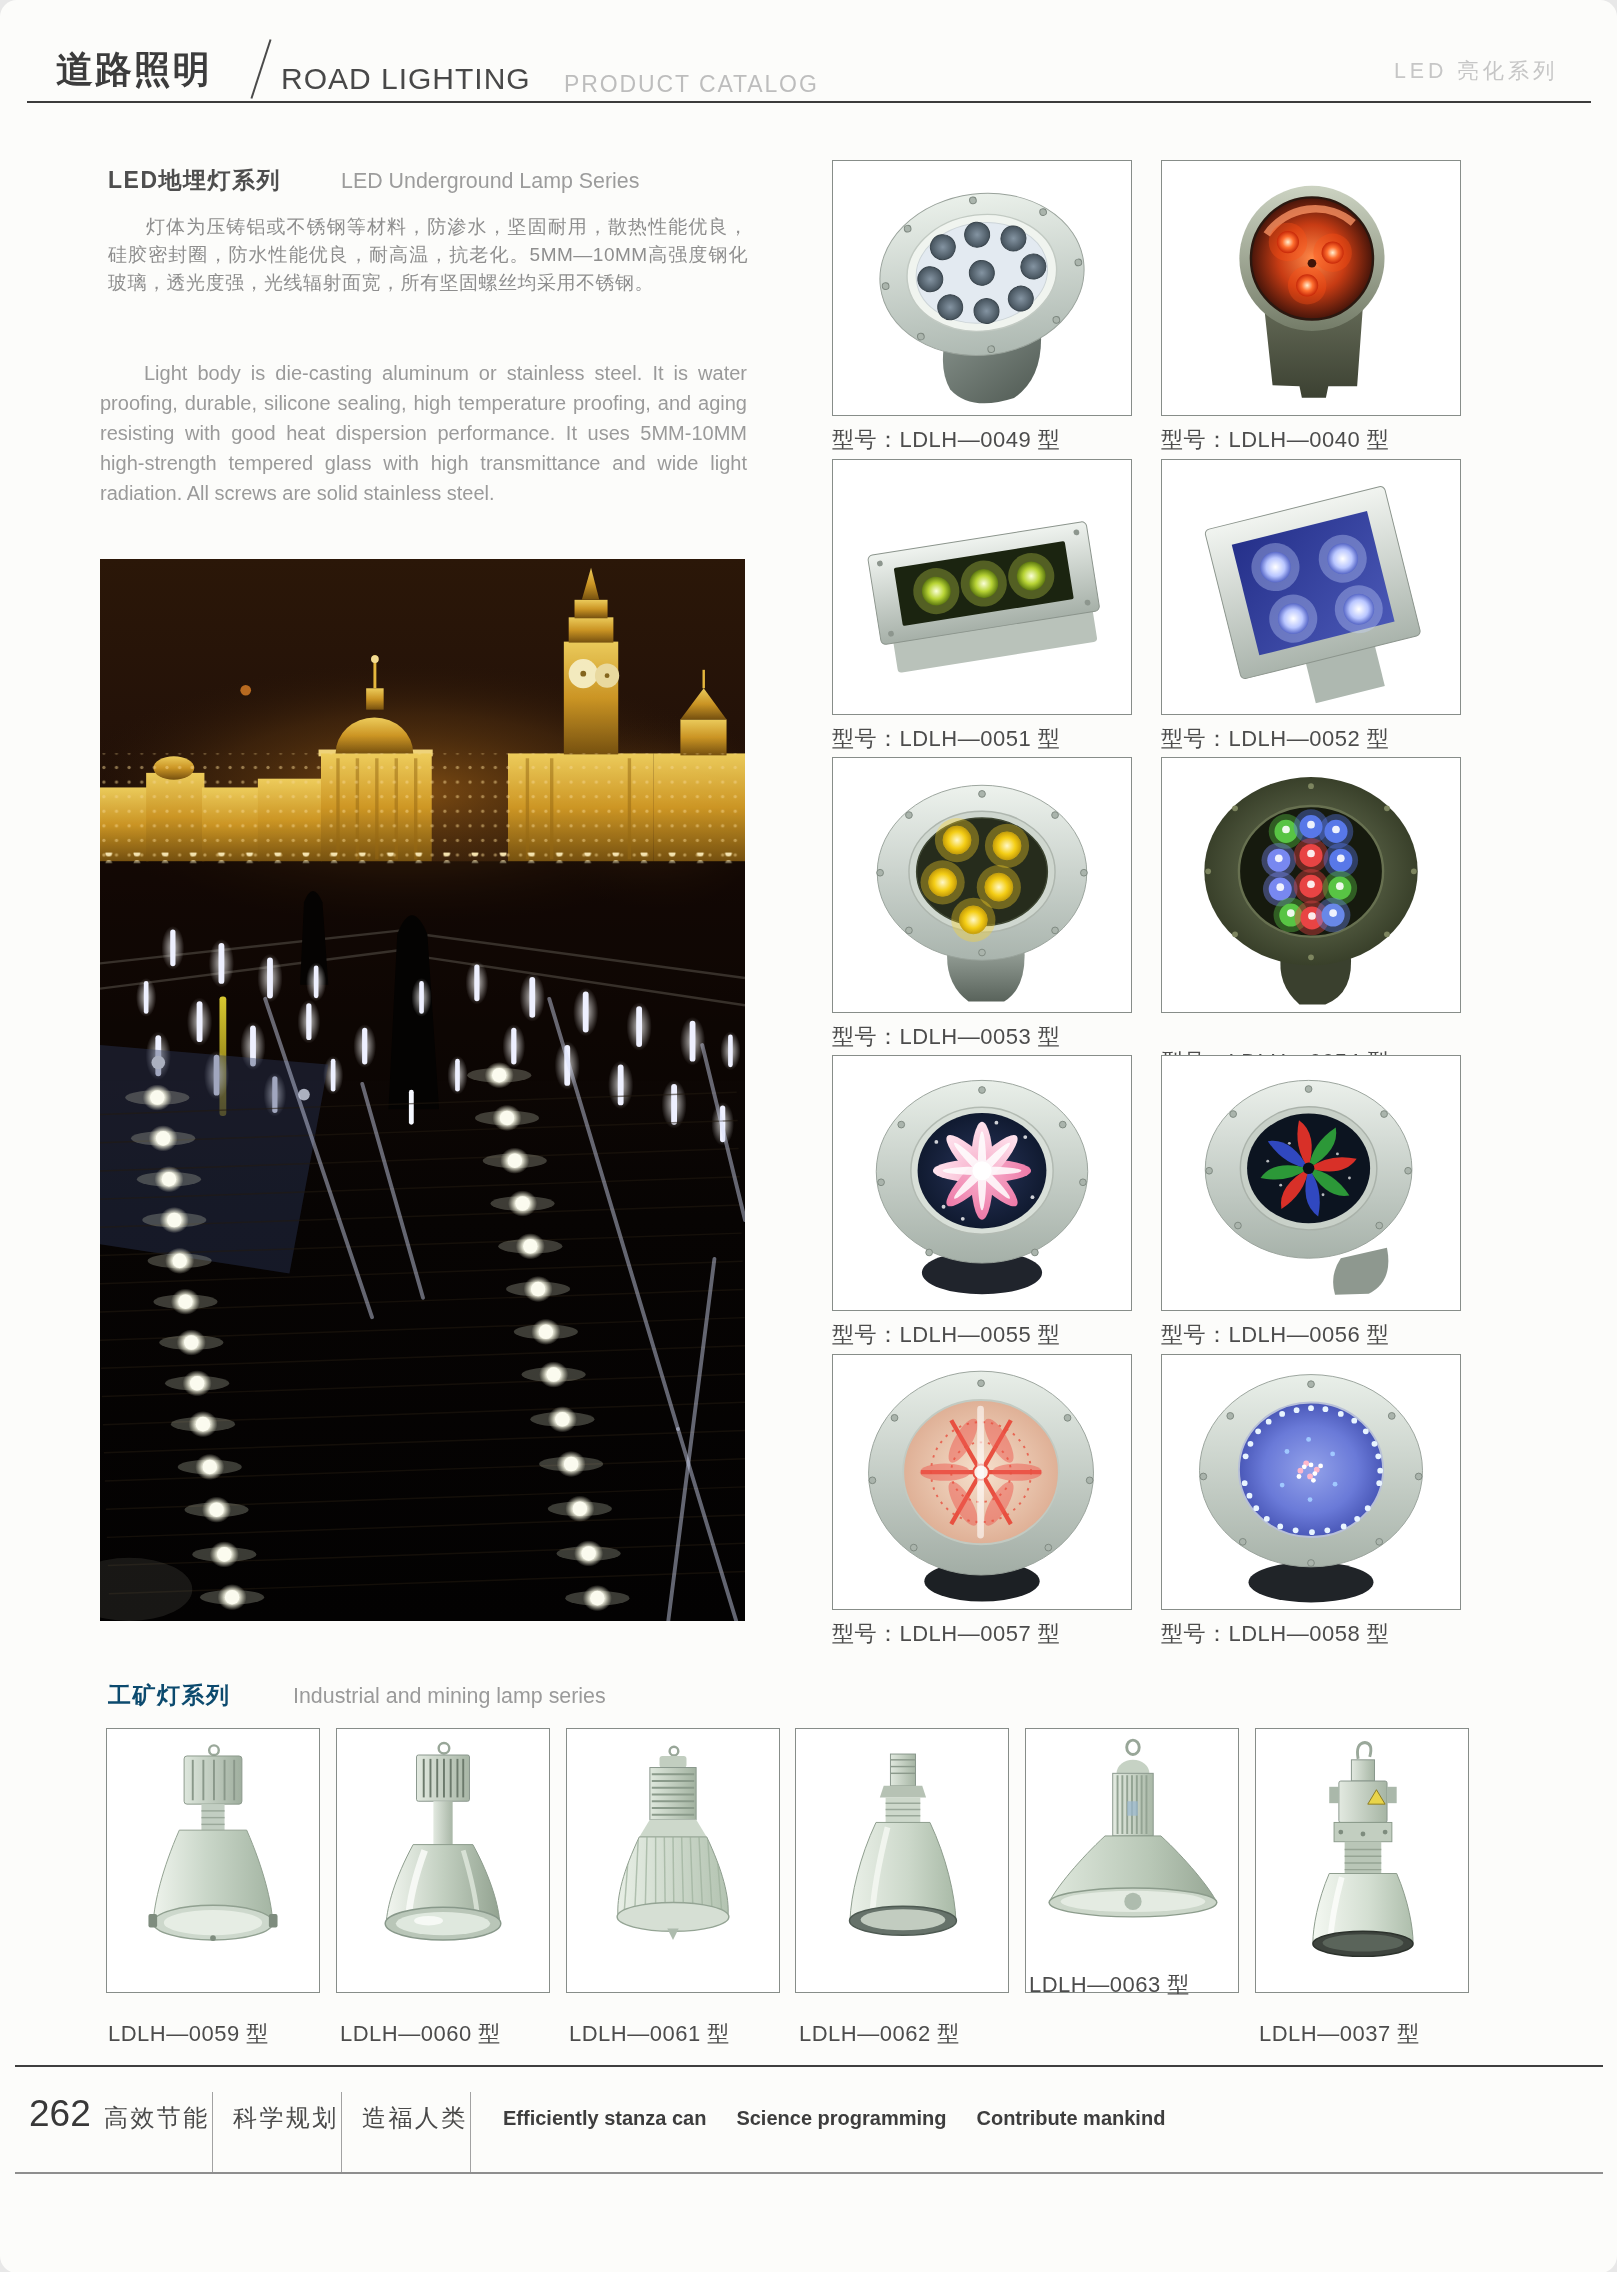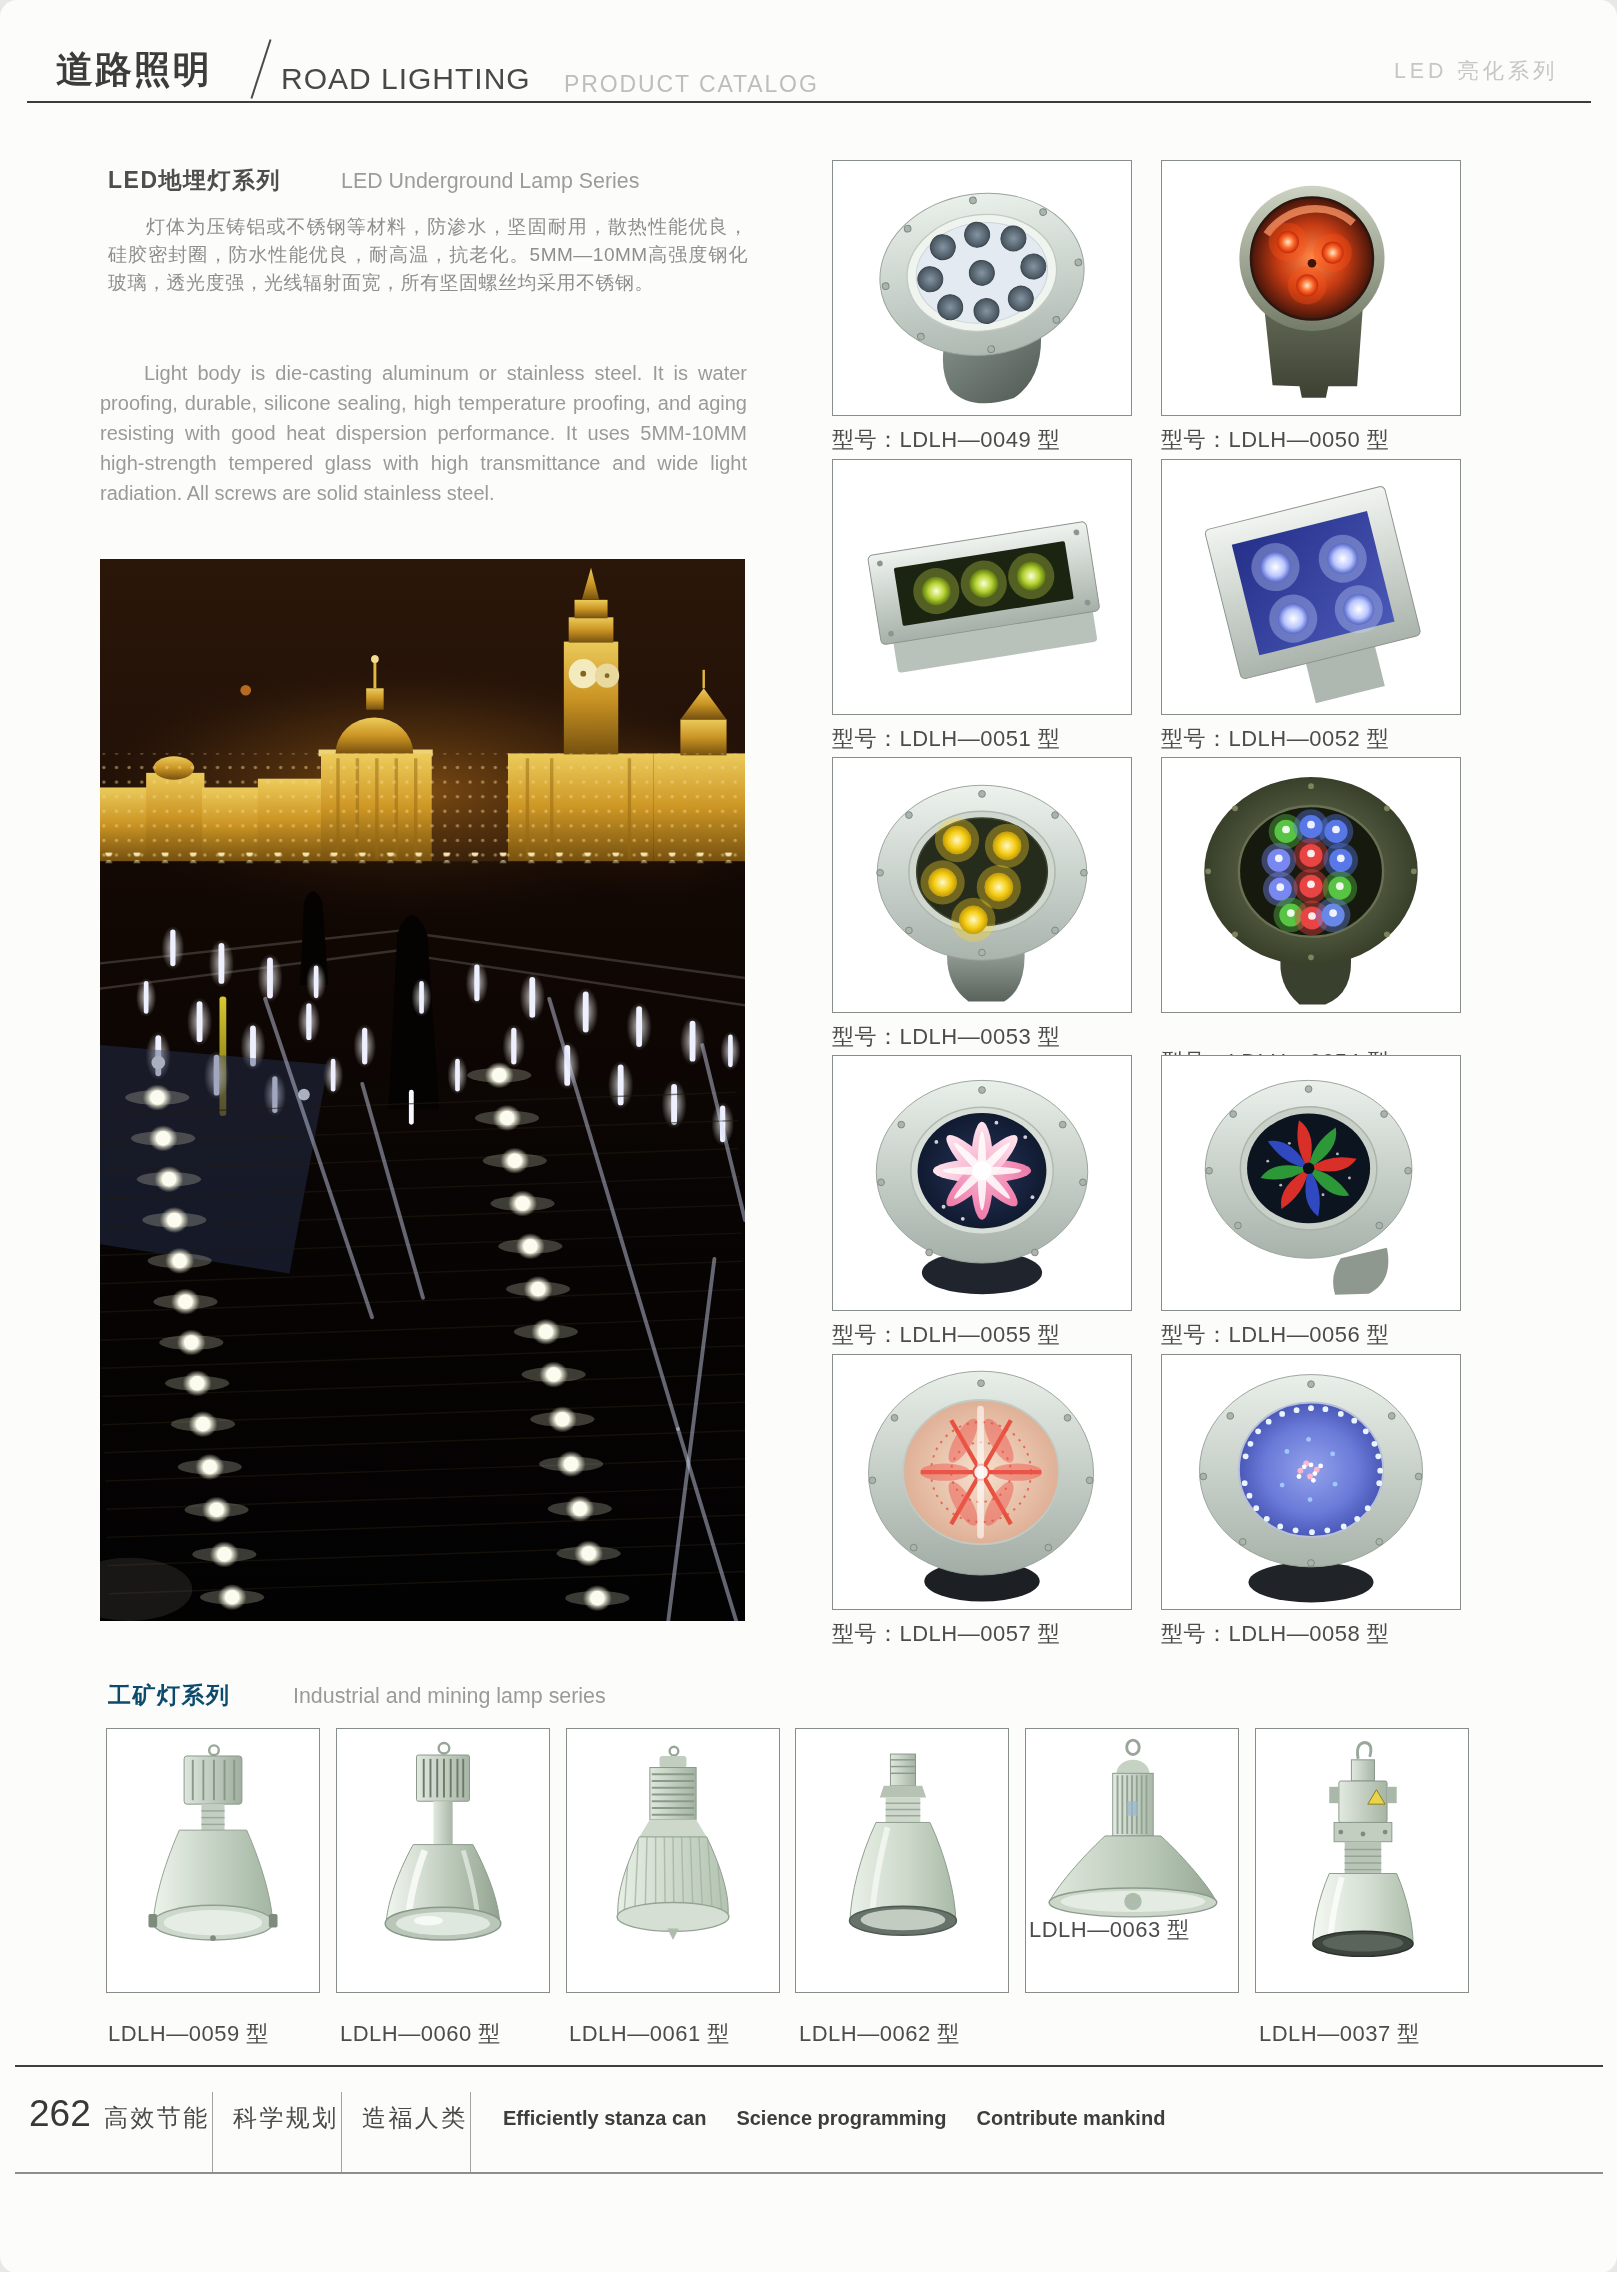--- a/index.html
+++ b/index.html
@@ -335,21 +335,21 @@
           <circle cx="262" cy="168" r="23" fill="url(#l50)"></circle>
         <circle cx="355" cy="190" r="40" fill="rgba(255,80,20,0.35)"></circle>
           <circle cx="355" cy="190" r="23" fill="url(#l50)"></circle>
         <circle cx="302" cy="258" r="40" fill="rgba(255,80,20,0.35)"></circle>
           <circle cx="302" cy="258" r="23" fill="url(#l50)"></circle>
       </g>
       <circle cx="312" cy="212" r="9" fill="#401408"></circle>
     </svg>
   </div>
   <div class="abs plabel" style="left:832px;top:425px;">型号：LDLH—0049 型</div>
-  <div class="abs plabel" style="left:1161px;top:425px;">型号：LDLH—0050 型</div>
+  <div class="abs plabel" style="left:1161px;top:425px;">型号：LDLH—0040 型</div>
 
   <div class="abs pbox" style="left:832px;top:459px;width:300px;height:256px;">
     <svg viewBox="0 0 620 527">
       <defs>
         <linearGradient id="s51" x1="0" y1="0" x2="0" y2="1">
             <stop offset="0" stop-color="#eff3ef"></stop>
             <stop offset="1" stop-color="#a6b0a8"></stop>
           </linearGradient>
         <radialGradient id="g51">
             <stop offset="0" stop-color="#fbffd8"></stop>
@@ -972,21 +972,21 @@
       <path d="M178 308 C164 360 156 408 154 440" stroke="#fbfdfa" stroke-width="12" fill="none" opacity="0.85"></path>
       <ellipse cx="222" cy="446" rx="104" ry="26" fill="#3e443e" stroke="#2c322c" stroke-width="3"></ellipse>
       <ellipse cx="222" cy="444" rx="84" ry="18" fill="#5a645a"></ellipse>
     </svg>
   </div>
 
   <div class="abs plabel" style="left:108px;top:2019px;">LDLH—0059 型</div>
   <div class="abs plabel" style="left:340px;top:2019px;">LDLH—0060 型</div>
   <div class="abs plabel" style="left:569px;top:2019px;">LDLH—0061 型</div>
   <div class="abs plabel" style="left:799px;top:2019px;">LDLH—0062 型</div>
-  <div class="abs plabel" style="left:1029px;top:1915px;text-align:center;">LDLH—0063 型</div>
+  <div class="abs plabel" style="left:1029px;top:1970px;text-align:center;">LDLH—0063 型</div>
   <div class="abs plabel" style="left:1259px;top:2019px;">LDLH—0037 型</div>
 
   <div class="abs sep1"></div>
   <div class="abs foot-num">262</div>
   <div class="abs foot-zh" style="left:104px;">高效节能</div>
   <div class="abs fdiv" style="left:212px;"></div>
   <div class="abs foot-zh" style="left:233px;">科学规划</div>
   <div class="abs fdiv" style="left:341px;"></div>
   <div class="abs foot-zh" style="left:362px;">造福人类</div>
   <div class="abs fdiv" style="left:470px;"></div>

